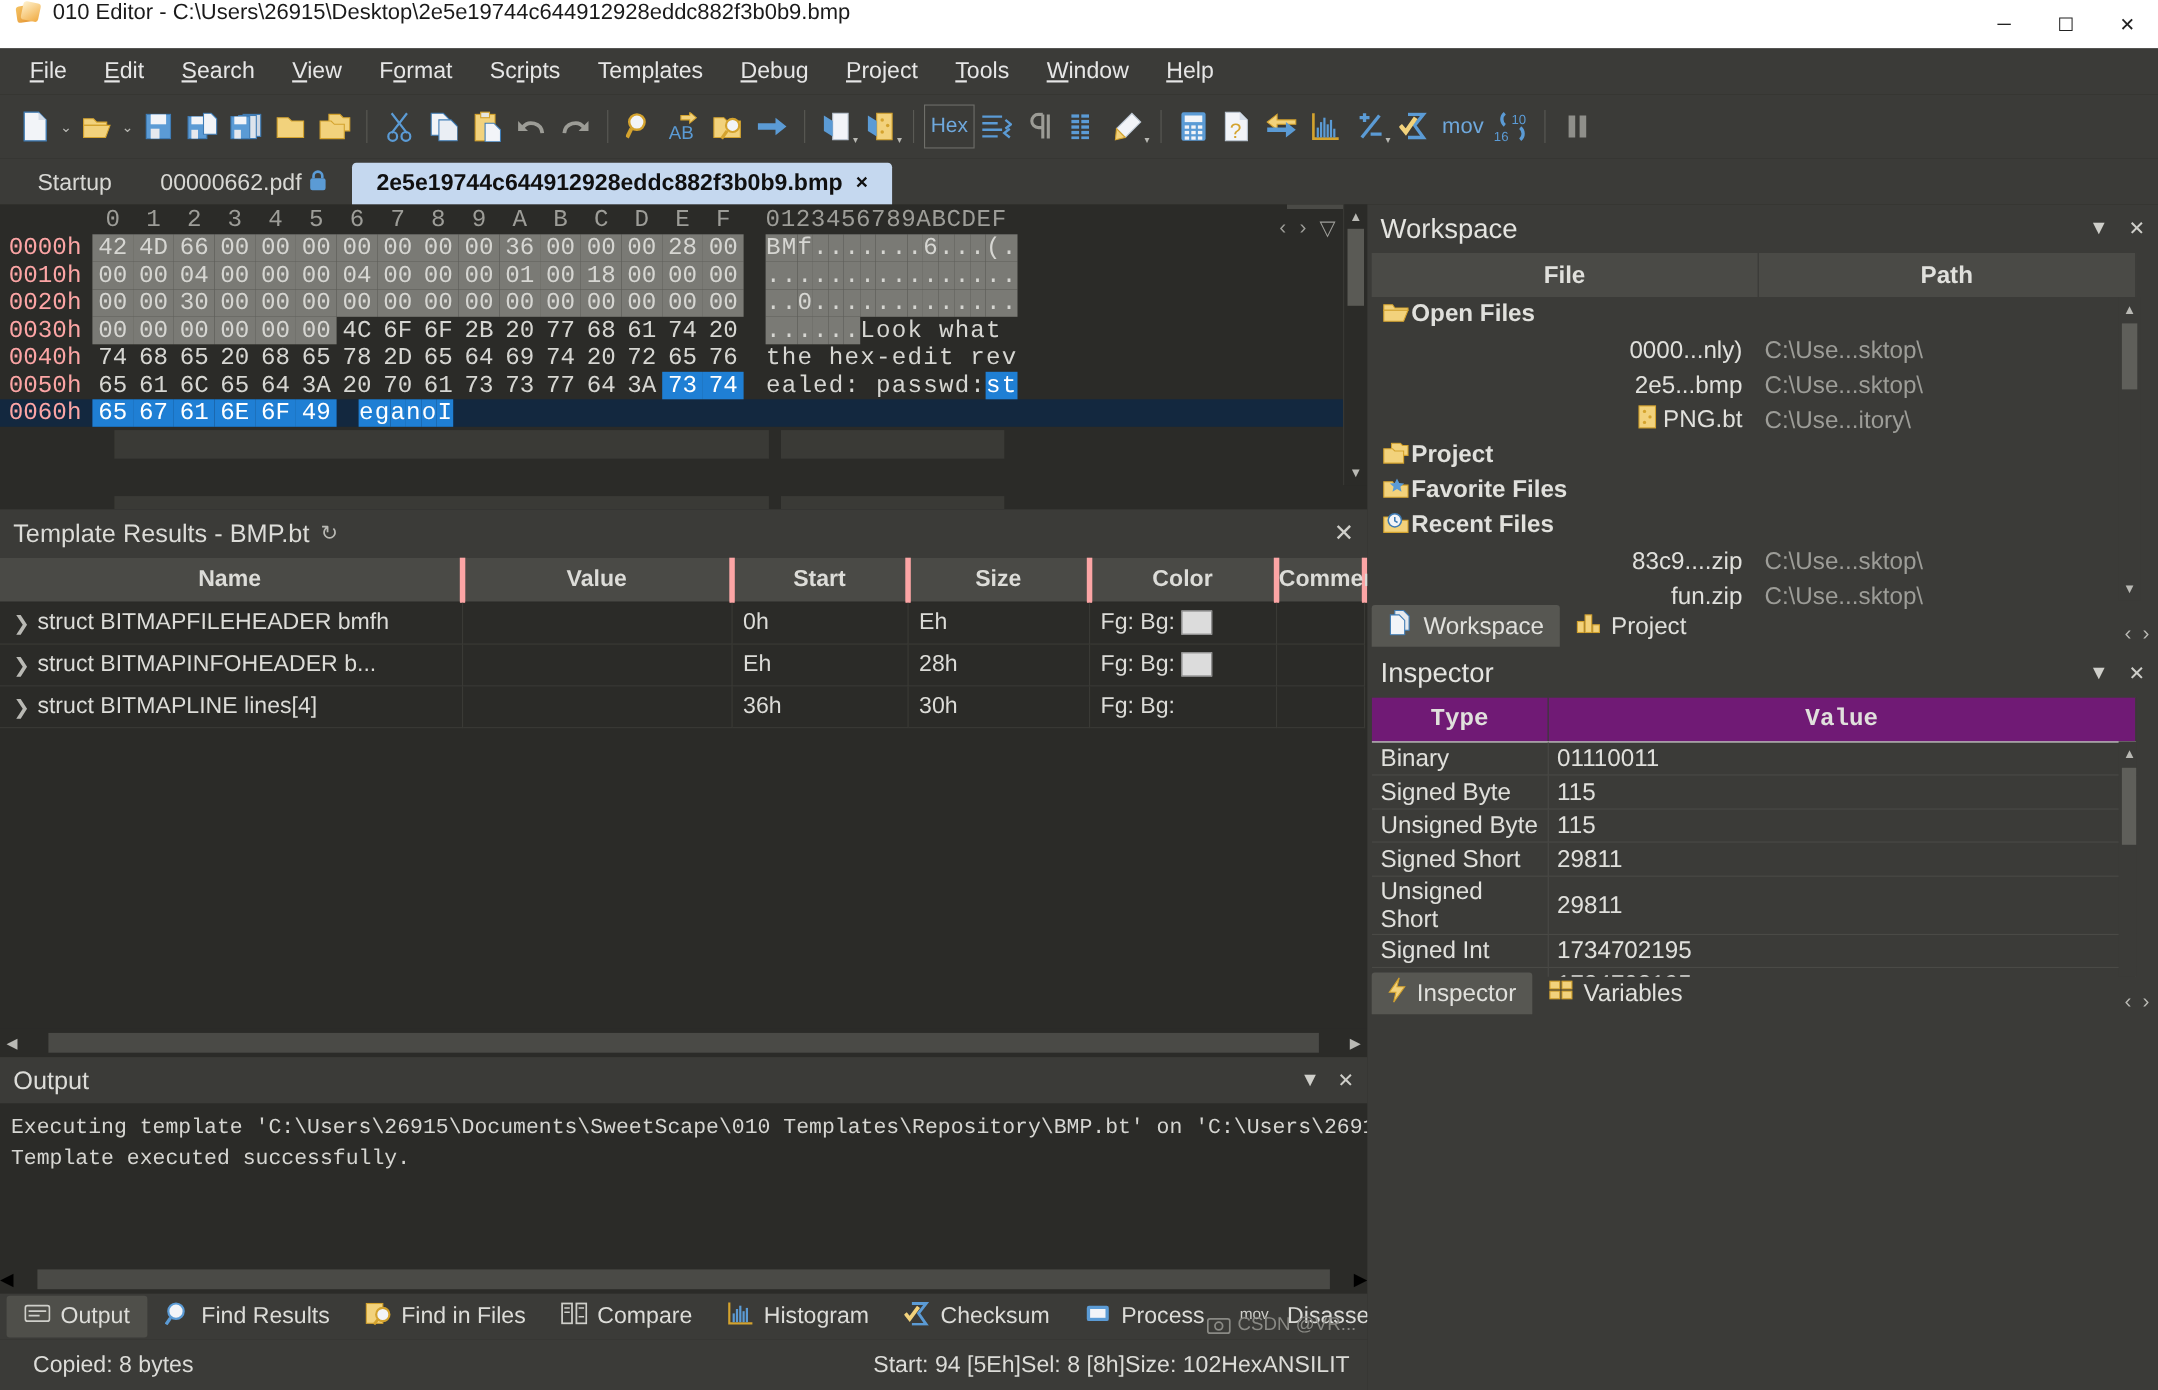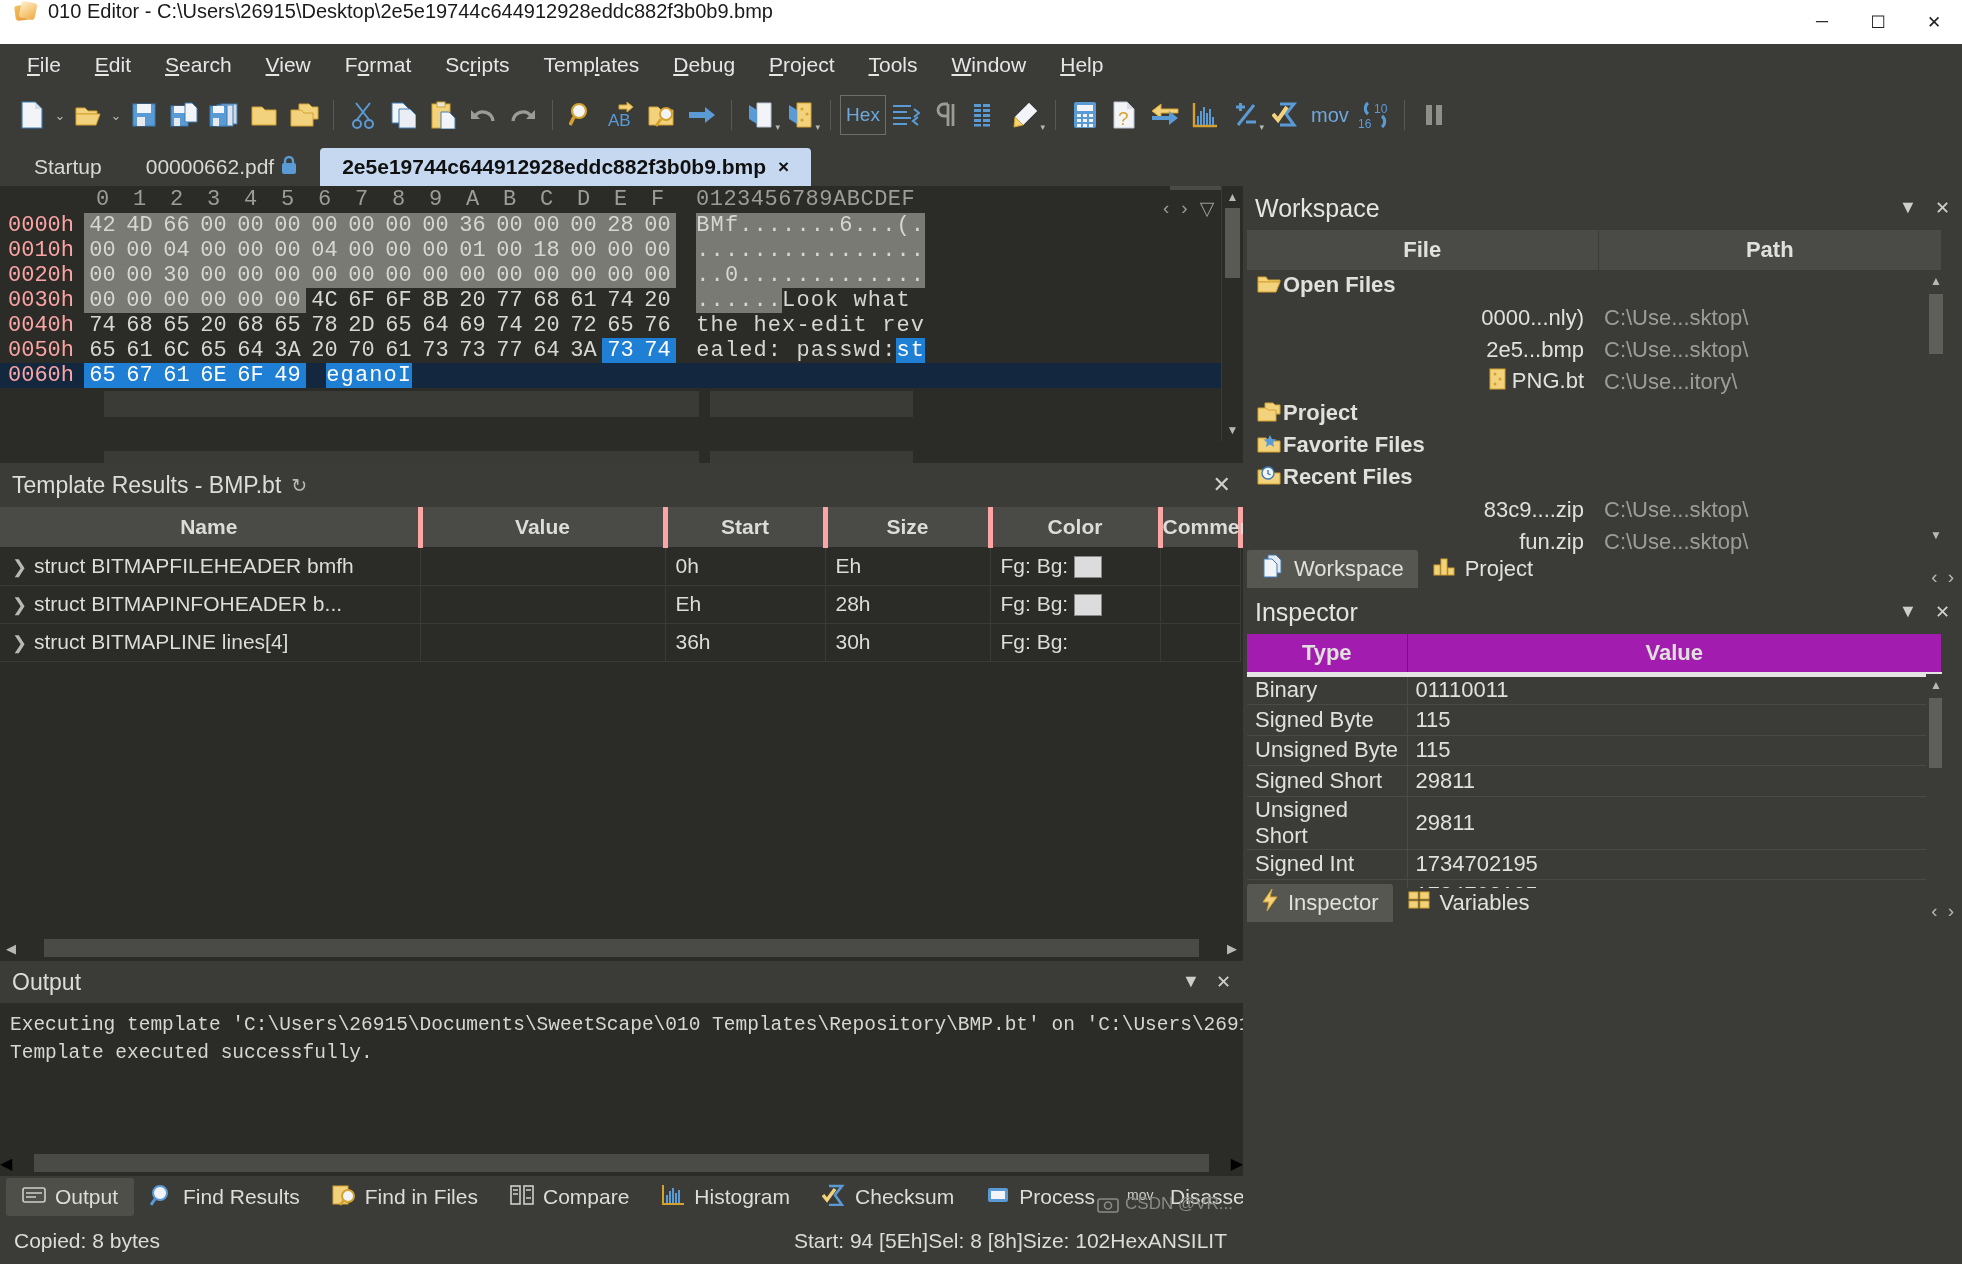--- a/index.html
+++ b/index.html
@@ -116,42 +116,42 @@
 
   
   .btabs { position:absolute; left:0; right:0; bottom:46px; height:42px; background:#3b3b38;
      display:flex; align-items:center; padding-left:6px; }
   .btab { display:flex; align-items:center; gap:9px; padding:0 16px; height:38px; color:#dcdcd8; font-size:21px; white-space:nowrap;}
   .btab.active { background:#4f4f4a; border-radius:3px; }
 
   
   .statusbar { position:absolute; left:0; right:0; bottom:0; height:46px; background:#3b3b38;
      display:flex; align-items:center; color:#dcdcd8; font-size:21px; }
-  .statusbar .left { padding-left:14px; }
+  .statusbar .left { padding-left:30px; }
   .statusbar .right { margin-left:auto; display:flex; padding-right:16px; align-items:center;}
 
   
   .rightcol { position:absolute; right:0; top:0; width:719px; bottom:0; background:#3b3b38;}
   .panehdr { height:44px; display:flex; align-items:center; padding:0 12px; color:#e4e4e0; font-size:25px;}
   .panehdr .ctl { margin-left:auto; display:flex; gap:18px; color:#cfcfca; font-size:18px;}
   .navbtns { position:absolute; left:-80px; top:0; height:44px; display:flex; align-items:center; gap:12px; color:#9d9d98; font-size:19px;}
   table.ws { width:100%; border-collapse:collapse; font-size:22px; color:#e0e0dc; table-layout:fixed;}
   table.ws th { background:#4a4a46; height:40px; font-weight:bold; border-right:1px solid #3b3b38; }
   table.ws td { height:32px; padding-left:6px; white-space:nowrap; overflow:hidden;}
   .wsrow-l1 { font-weight:bold; }
   .wsrow-l2 { text-align:right; padding-right:14px !important;}
   .pathcell { color:#9d9d98; }
   .ficon { display:inline-block; width:22px; vertical-align:middle; margin-right:4px;}
   .wstabs { display:flex; align-items:flex-end; height:42px; padding-left:4px; }
   .wstab { display:flex; align-items:center; gap:9px; height:38px; padding:0 14px; color:#e0e0dc; font-size:22px;}
   .wstab.active { background:#575752; border-radius:3px 3px 0 0;}
   .wsarrows { margin-left:auto; display:flex; gap:10px; color:#b9b9b4; font-size:19px; padding-right:8px;}
   table.insp { width:100%; border-collapse:collapse; font-size:22px; color:#e0e0dc; table-layout:fixed;}
-  table.insp th { background:#a21caf; height:40px; font-weight:bold; border-right:1px solid #3b3b38;
-     border-bottom:5px solid #e5e5e5;}
+  table.insp th { background:#701a75; height:40px; font-weight:bold; border-right:1px solid #3b3b38;
+     border-bottom:1px solid #e5e5e5;font-family:Liberation Mono, monospace;}
   table.insp td { height:30.5px; padding-left:8px; border-bottom:1px solid #4a4a46; border-right:1px solid #4a4a46;}
   .rscroll { position:absolute; right:0; width:20px; background:#3b3b38; }
   .rscroll .rthumb { position:absolute; left:3px; right:3px; background:#5f5f5a;}
 
   .wmark { position:absolute; right:10px; bottom:50px; color:#8a8a85; font-size:17px; display:flex; align-items:center; gap:6px;}
 </style>
 </head>
 <body>
 
 <div class="titlebar">
@@ -589,21 +589,21 @@
               <span class="hexcells">
                 <span class="hc bg-hdr">00</span>
                 <span class="hc bg-hdr">00</span>
                 <span class="hc bg-hdr">00</span>
                 <span class="hc bg-hdr">00</span>
                 <span class="hc bg-hdr">00</span>
                 <span class="hc bg-hdr">00</span>
                 <span class="hc">4C</span>
                 <span class="hc">6F</span>
                 <span class="hc">6F</span>
-                <span class="hc">8B</span>
+                <span class="hc">2B</span>
                 <span class="hc">20</span>
                 <span class="hc">77</span>
                 <span class="hc">68</span>
                 <span class="hc">61</span>
                 <span class="hc">74</span>
                 <span class="hc">20</span>
               </span>
               <span class="asciicol asc">
                 <span class="ac bg-hdr">.</span>
                 <span class="ac bg-hdr">.</span>

